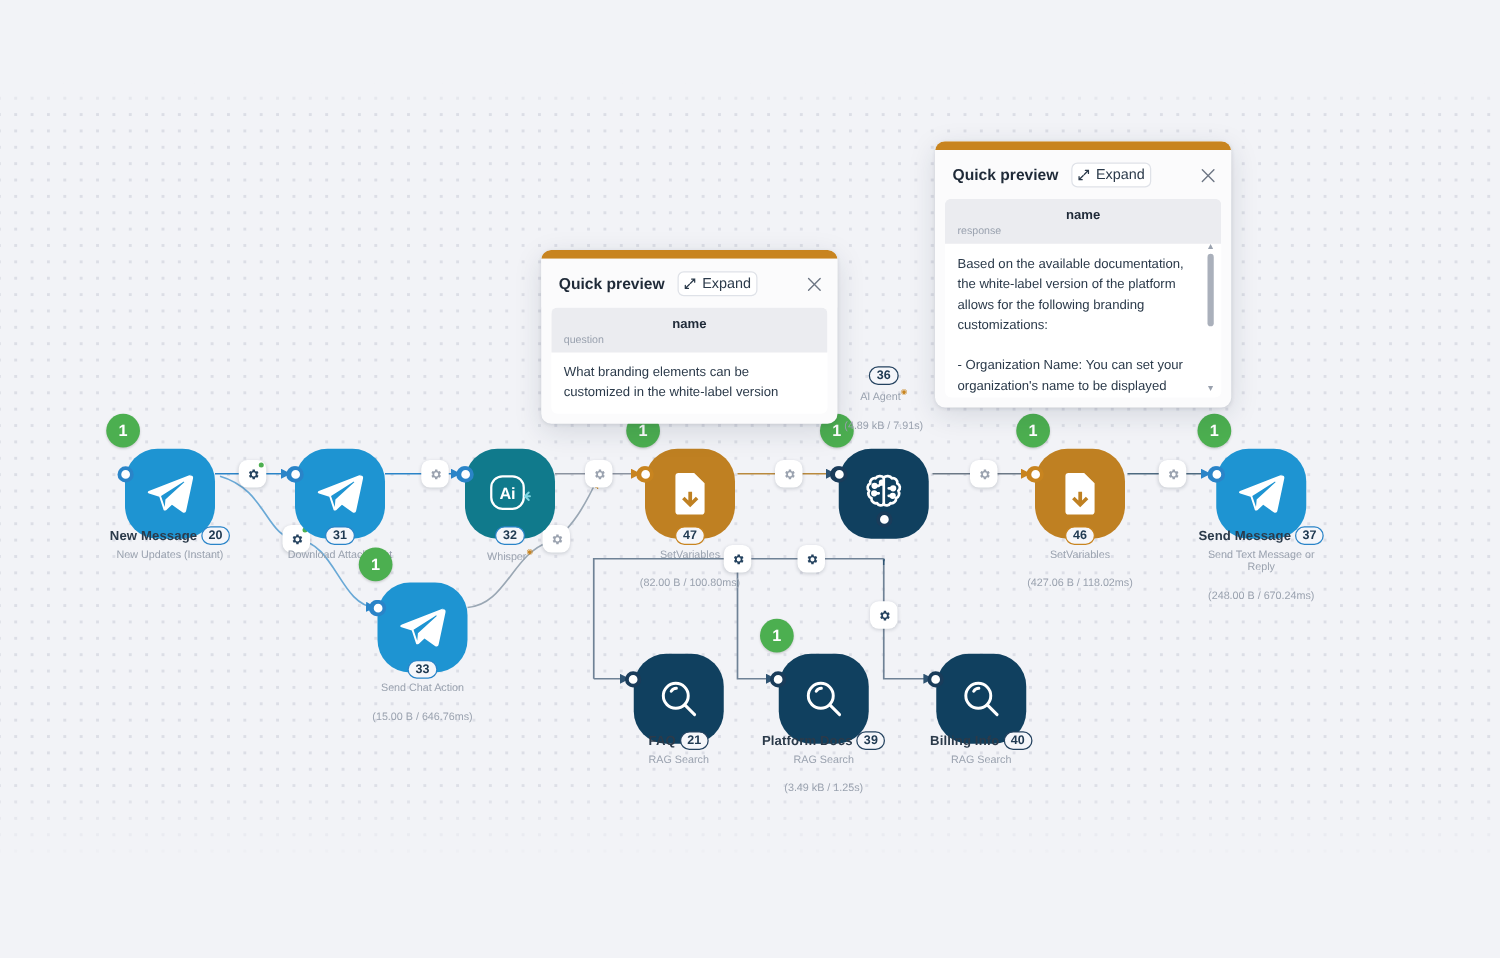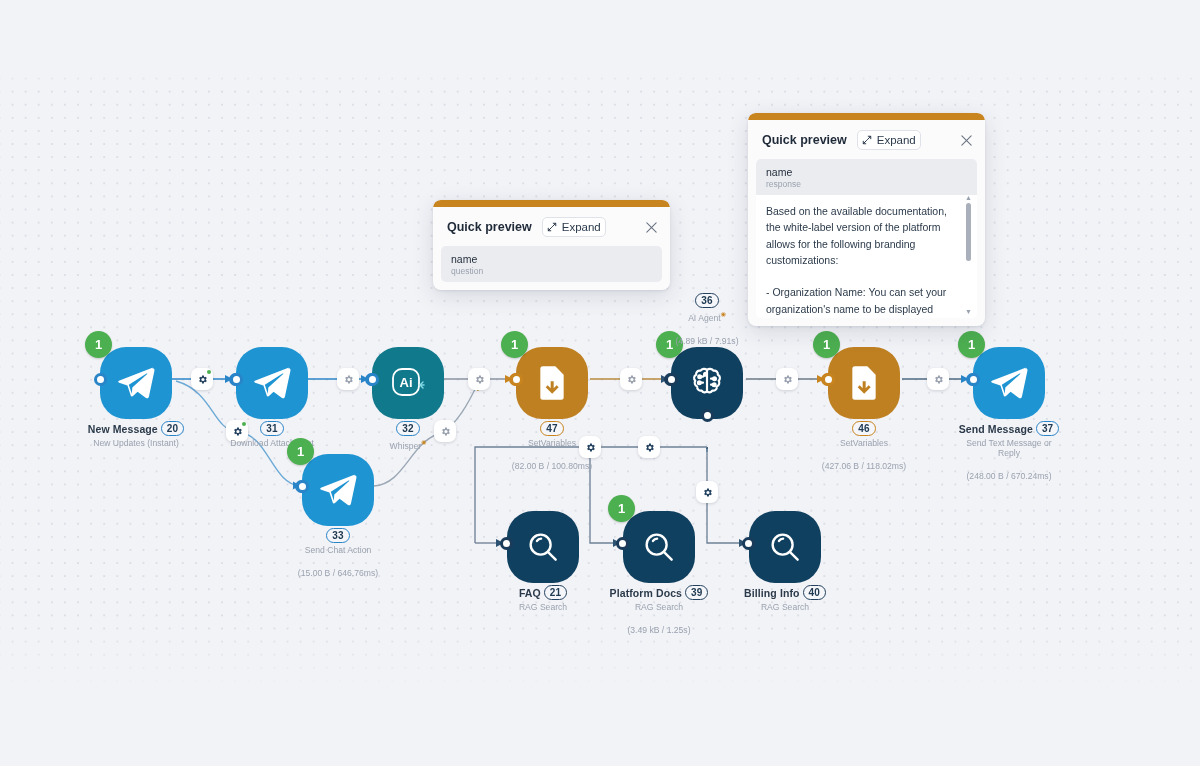--- a/index.html
+++ b/index.html
@@ -17,21 +17,21 @@
     background-position:6px 6px;
     -webkit-mask-image:linear-gradient(to bottom, rgba(0,0,0,0) 0px, rgba(0,0,0,1) 22px, rgba(0,0,0,1) 560px, rgba(0,0,0,0) 625px);
             mask-image:linear-gradient(to bottom, rgba(0,0,0,0) 0px, rgba(0,0,0,1) 22px, rgba(0,0,0,1) 560px, rgba(0,0,0,0) 625px);
     pointer-events:none;
   }
   #edge-layer{position:absolute;left:0;top:0;width:1200px;height:766px;}
 
   
   .node{position:absolute;}
   .node-shape{
-    position:absolute;left:0;top:4px;width:72px;height:72px;
+    position:absolute;left:0;top:16px;width:72px;height:72px;
     border-radius:26px;
     display:flex;align-items:center;justify-content:center;
   }
   .node-shape svg{display:block;}
   .port{
     position:absolute;width:13px;height:13px;border-radius:50%;
     background:#fff;border:3px solid #2a84c8;top:29.5px;
     box-sizing:border-box;
   }
   .port.left{left:-7px;}
@@ -82,21 +82,21 @@
   }
   .qp-title{font-size:12.5px;font-weight:700;color:#1f2a38;}
   .qp-expand{
     display:flex;align-items:center;gap:5px;
     border:1px solid #dfe2e8;border-radius:5px;background:#fff;
     padding:3px 4px;font-size:11.5px;color:#2b3a4a;cursor:pointer;
   }
   .qp-close{margin-left:auto;color:#6d7684;cursor:pointer;line-height:0;}
   .qp-body{margin:0 8px 8px 8px;background:#fff;border-radius:5px;position:relative;overflow:hidden;}
   .qp-field{background:#ebecf0;padding:7px 10px 6px 10px;}
-  .qp-key{font-size:10.5px;font-weight:400;color:#1f2a38;}
+  .qp-key{font-size:10.5px;font-weight:700;color:#1f2a38;text-align:center;}
   .qp-sub{font-size:8.5px;color:#9aa2af;margin-top:1px;}
   .qp-text{
     padding:8px 14px 8px 10px;font-size:10.5px;line-height:1.55;color:#2b3a4a;
     white-space:pre-wrap;
   }
   .qp-scroll{
     position:absolute;right:2px;top:0;bottom:0;width:13px;
     display:flex;flex-direction:column;align-items:center;justify-content:space-between;
     padding:3px 0;box-sizing:border-box;
   }
@@ -410,20 +410,21 @@
       <svg width="13" height="13" viewBox="0 0 14 14" fill="none" stroke="#6d7684" stroke-width="1.2" stroke-linecap="round">
           <path d="M2 2 12 12M12 2 2 12"></path>
         </svg>
     </span>
   </div>
   <div class="qp-body">
     <div class="qp-field">
       <div class="qp-key">name</div>
       <div class="qp-sub">question</div>
     </div>
+    <div class="qp-text">What branding elements can be customized in the white-label version</div>
   </div>
 </div>
 
 <div class="qp" style="left:748px;top:113px;width:237px;">
   <div class="qp-bar"></div>
   <div class="qp-head">
     <span class="qp-title">Quick preview</span>
     <button class="qp-expand">
       <svg width="10" height="10" viewBox="0 0 12 12" fill="none" stroke="#2b3a4a" stroke-width="1.2" stroke-linecap="round">
         <path d="M7.5 1.5h3v3M10.5 1.5 6.5 5.5"></path>

